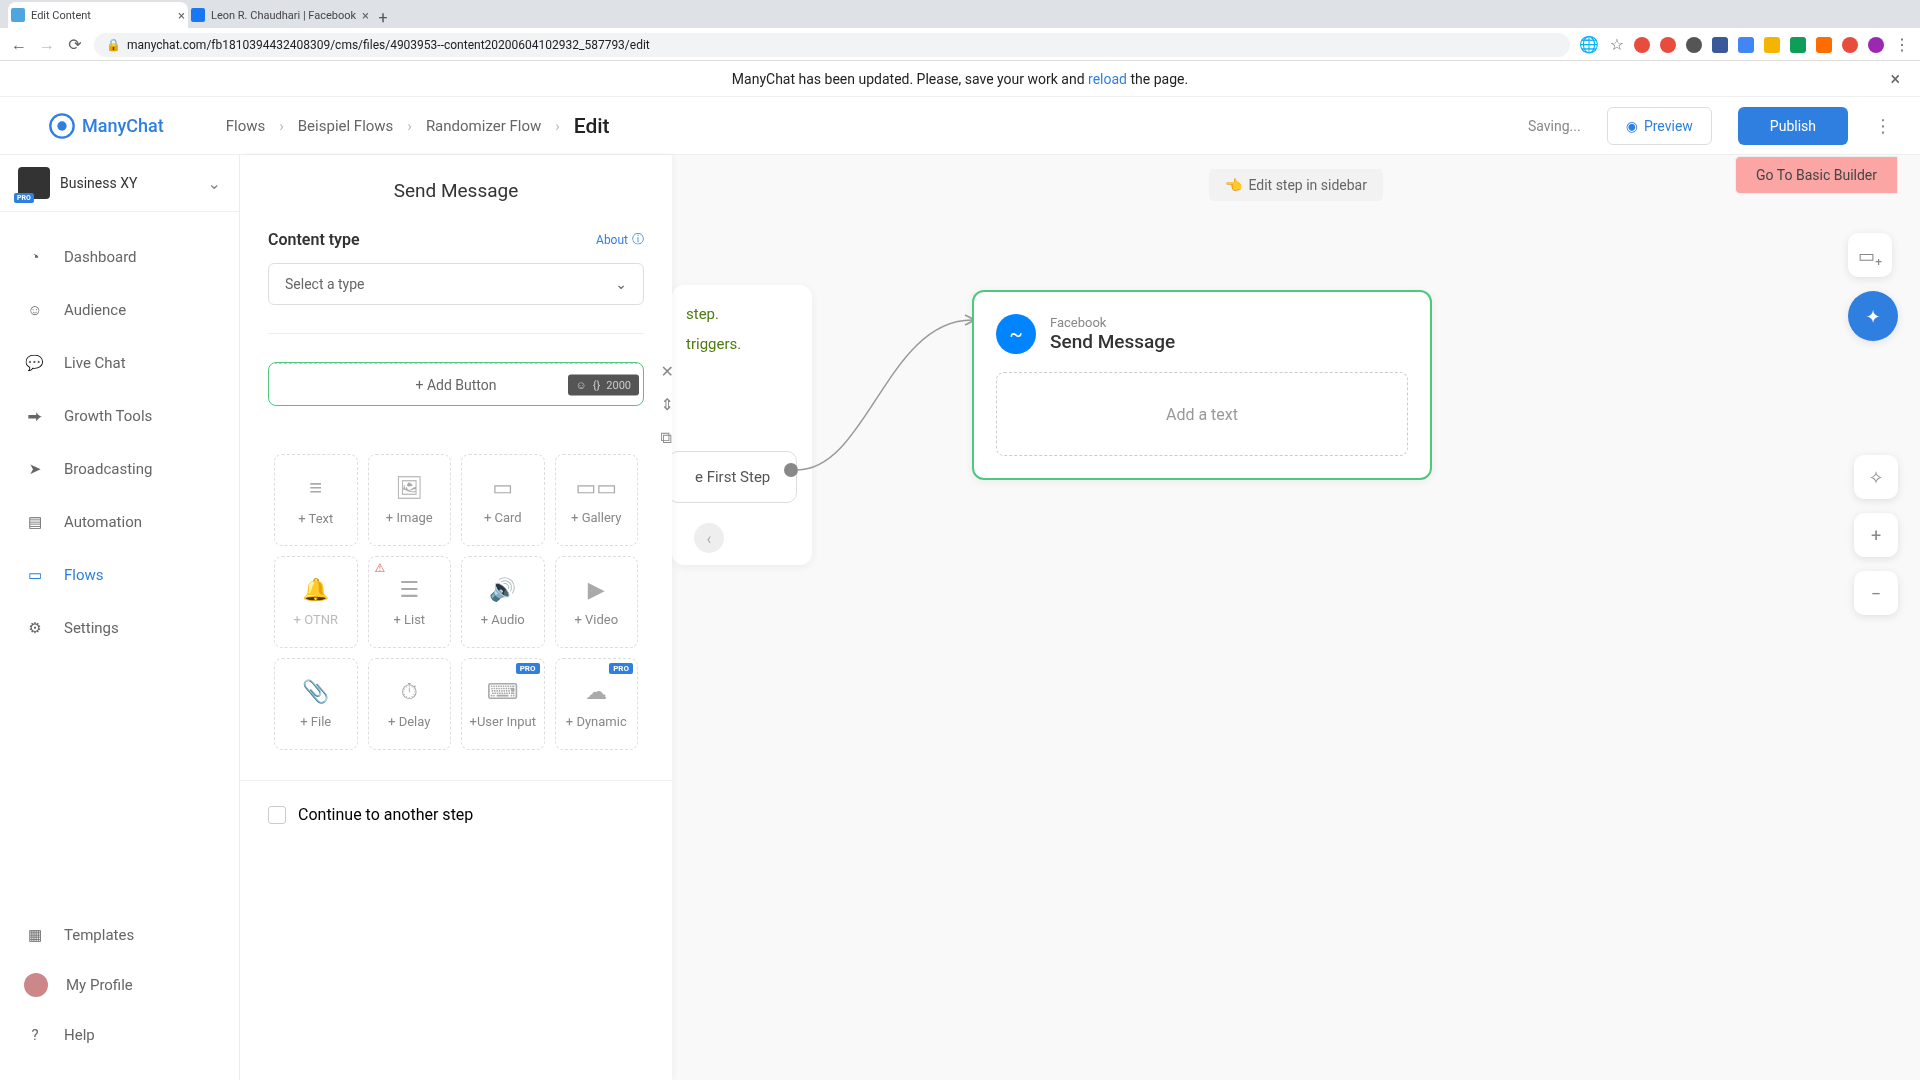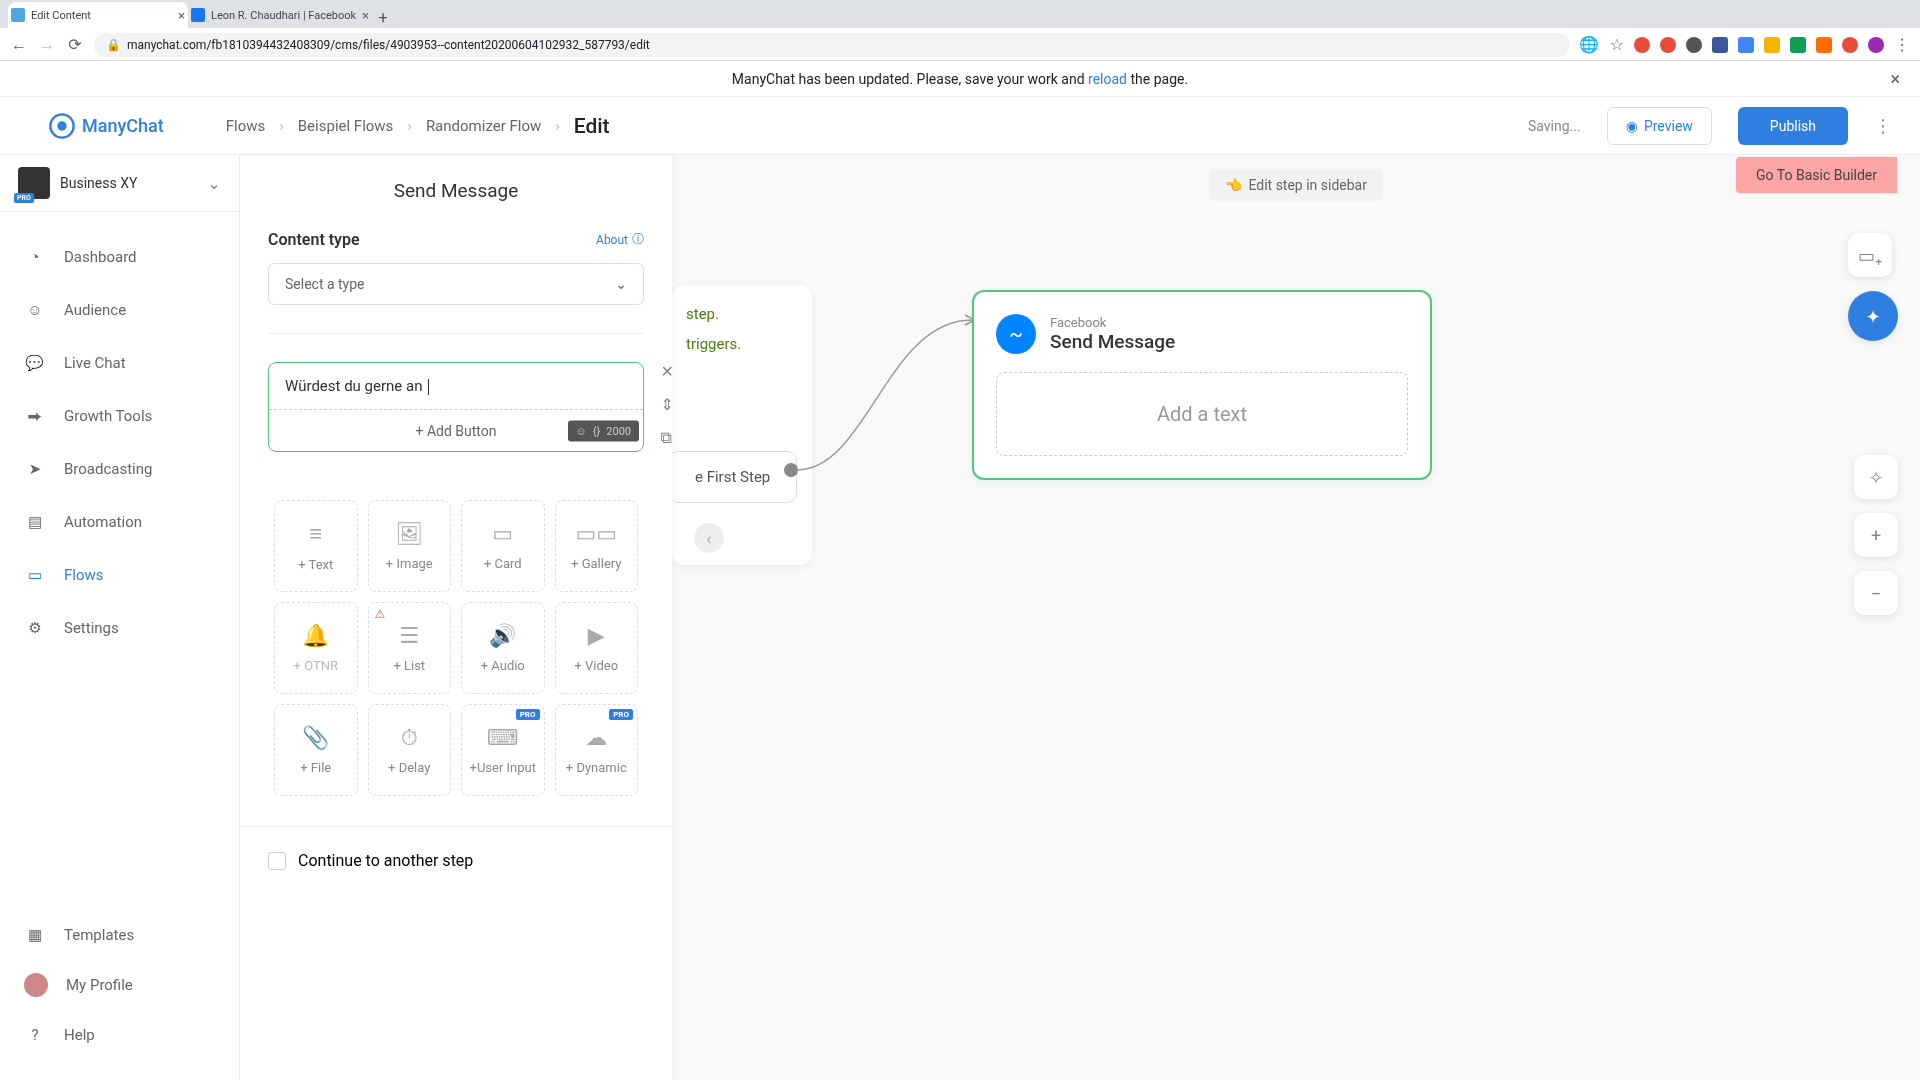--- a/index.html
+++ b/index.html
@@ -100,21 +100,21 @@
 .node-peek-line { margin-bottom: 6px; }
 .first-step-chip { position: absolute; left: -4px; top: 296px; border: 1px solid #ddd; border-radius: 10px; padding: 16px 26px; font-size: 15px; color: #555; background: #fff; }
 .collapse-circle { position: absolute; left: 22px; top: 368px; width: 30px; height: 30px; border-radius: 50%; background: #eee; display: flex; align-items: center; justify-content: center; color: #aaa; cursor: pointer; }
 .conn-dot { position: absolute; left: 112px; top: 308px; width: 14px; height: 14px; border-radius: 50%; background: #888; }
 
 .node-send { left: 300px; top: 135px; width: 460px; border: 2px solid #4fc77f; padding: 22px; }
 .node-head { display: flex; gap: 14px; align-items: center; margin-bottom: 18px; }
 .fb-circle { width: 40px; height: 40px; border-radius: 50%; background: #0084ff; display: flex; align-items: center; justify-content: center; color: #fff; font-size: 20px; }
 .node-sub { font-size: 13px; color: #888; }
 .node-title { font-size: 19px; color: #333; font-weight: 500; }
-.add-text-box { border: 1.5px dashed #ccc; border-radius: 8px; height: 84px; display: flex; align-items: center; justify-content: center; color: #999; font-size: 20px; }
+.add-text-box { border: 1.5px dashed #ccc; border-radius: 8px; height: 84px; display: flex; align-items: center; justify-content: center; color: #999; font-size: 16px; }
 
 svg.connector { position: absolute; left: 115px; top: 145px; width: 200px; height: 200px; pointer-events: none; }
 
 
 .float-tools { position: absolute; right: 22px; display: flex; flex-direction: column; gap: 14px; }
 .float-tools.top { top: 78px; }
 .float-tools.mid { top: 300px; }
 .float-btn { width: 44px; height: 44px; border-radius: 10px; background: #fff; box-shadow: 0 2px 8px rgba(0,0,0,0.1); display: flex; align-items: center; justify-content: center; color: #888; font-size: 18px; cursor: pointer; }
 .float-btn.blue { background: #2f7fe0; color: #fff; border-radius: 50%; width: 50px; height: 50px; }
 </style>
@@ -267,21 +267,20 @@
           </span>
       </div>
       <div class="select-box">
         <span>Select a type</span>
         <span>⌄</span>
       </div>
       <div class="divider"></div>
 
       <div class="text-card-wrap">
         <div class="text-card">
-          <div class="text-input-area text-cursor"><span>Würdest du gerne an </span></div>
           <div class="add-btn-row">
             <span>+ Add Button</span>
             <div class="char-pill">
               <span>☺</span>
               <span>{}</span>
               <span>2000</span>
             </div>
           </div>
         </div>
         <div class="side-icons">

